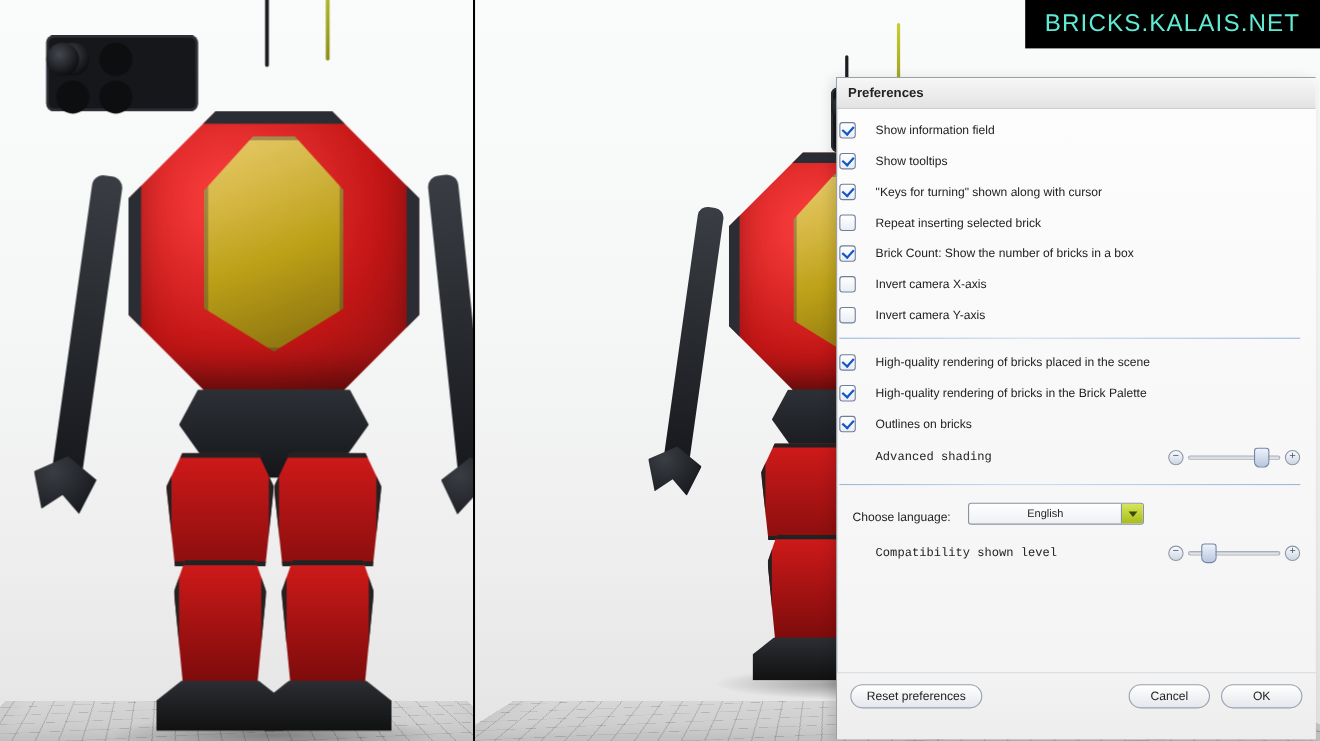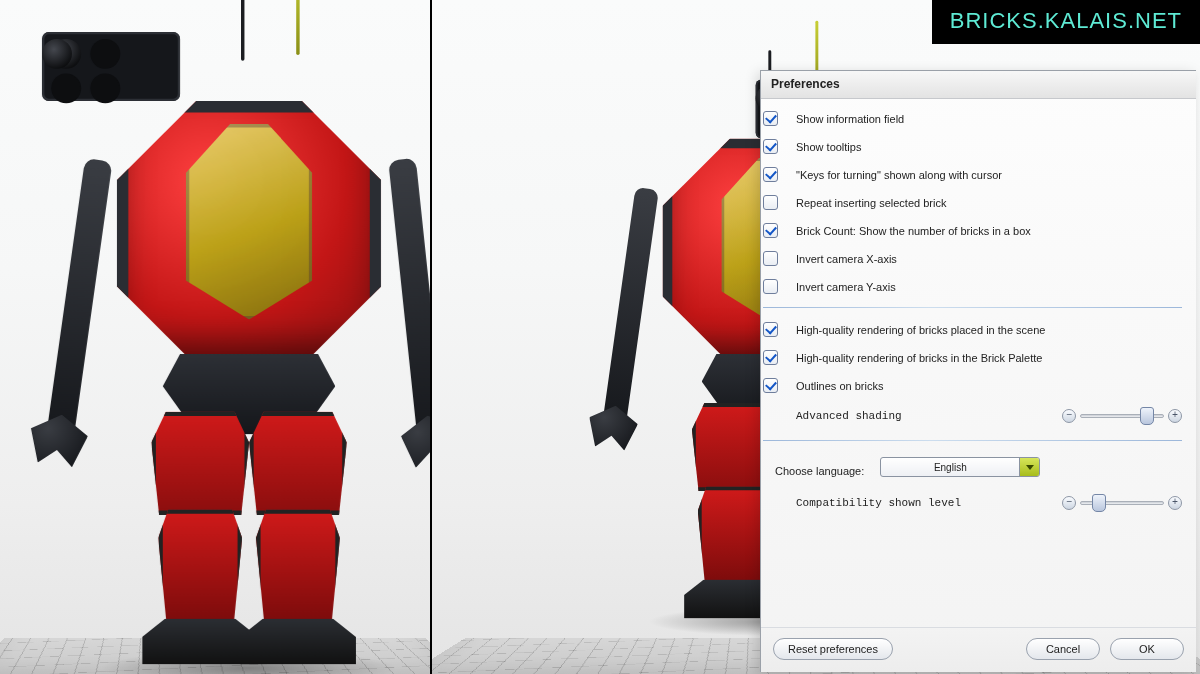--- a/index.html
+++ b/index.html
@@ -241,21 +241,21 @@
     display:flex; align-items:center; justify-content:center;
   }
   .dropdown .btn::after{
     content:""; width:0;height:0;
     border-left:4px solid transparent;
     border-right:4px solid transparent;
     border-top:5px solid #3a4a00;
   }
   .dlg-footer{
     display:flex; gap:10px;
-    padding:10px 12px 12px;
+    padding:10px 12px 28px;
     border-top:1px solid #d9dce1;
     background:linear-gradient(#f3f3f3,#ededed);
   }
   .dlg-footer .spacer{flex:1;}
   .btnp{
     min-width:74px; height:22px;
     padding:0 14px;
     border:1px solid #9aa2ae;
     border-radius:11px;
     background:linear-gradient(#ffffff,#e4e7ec);

